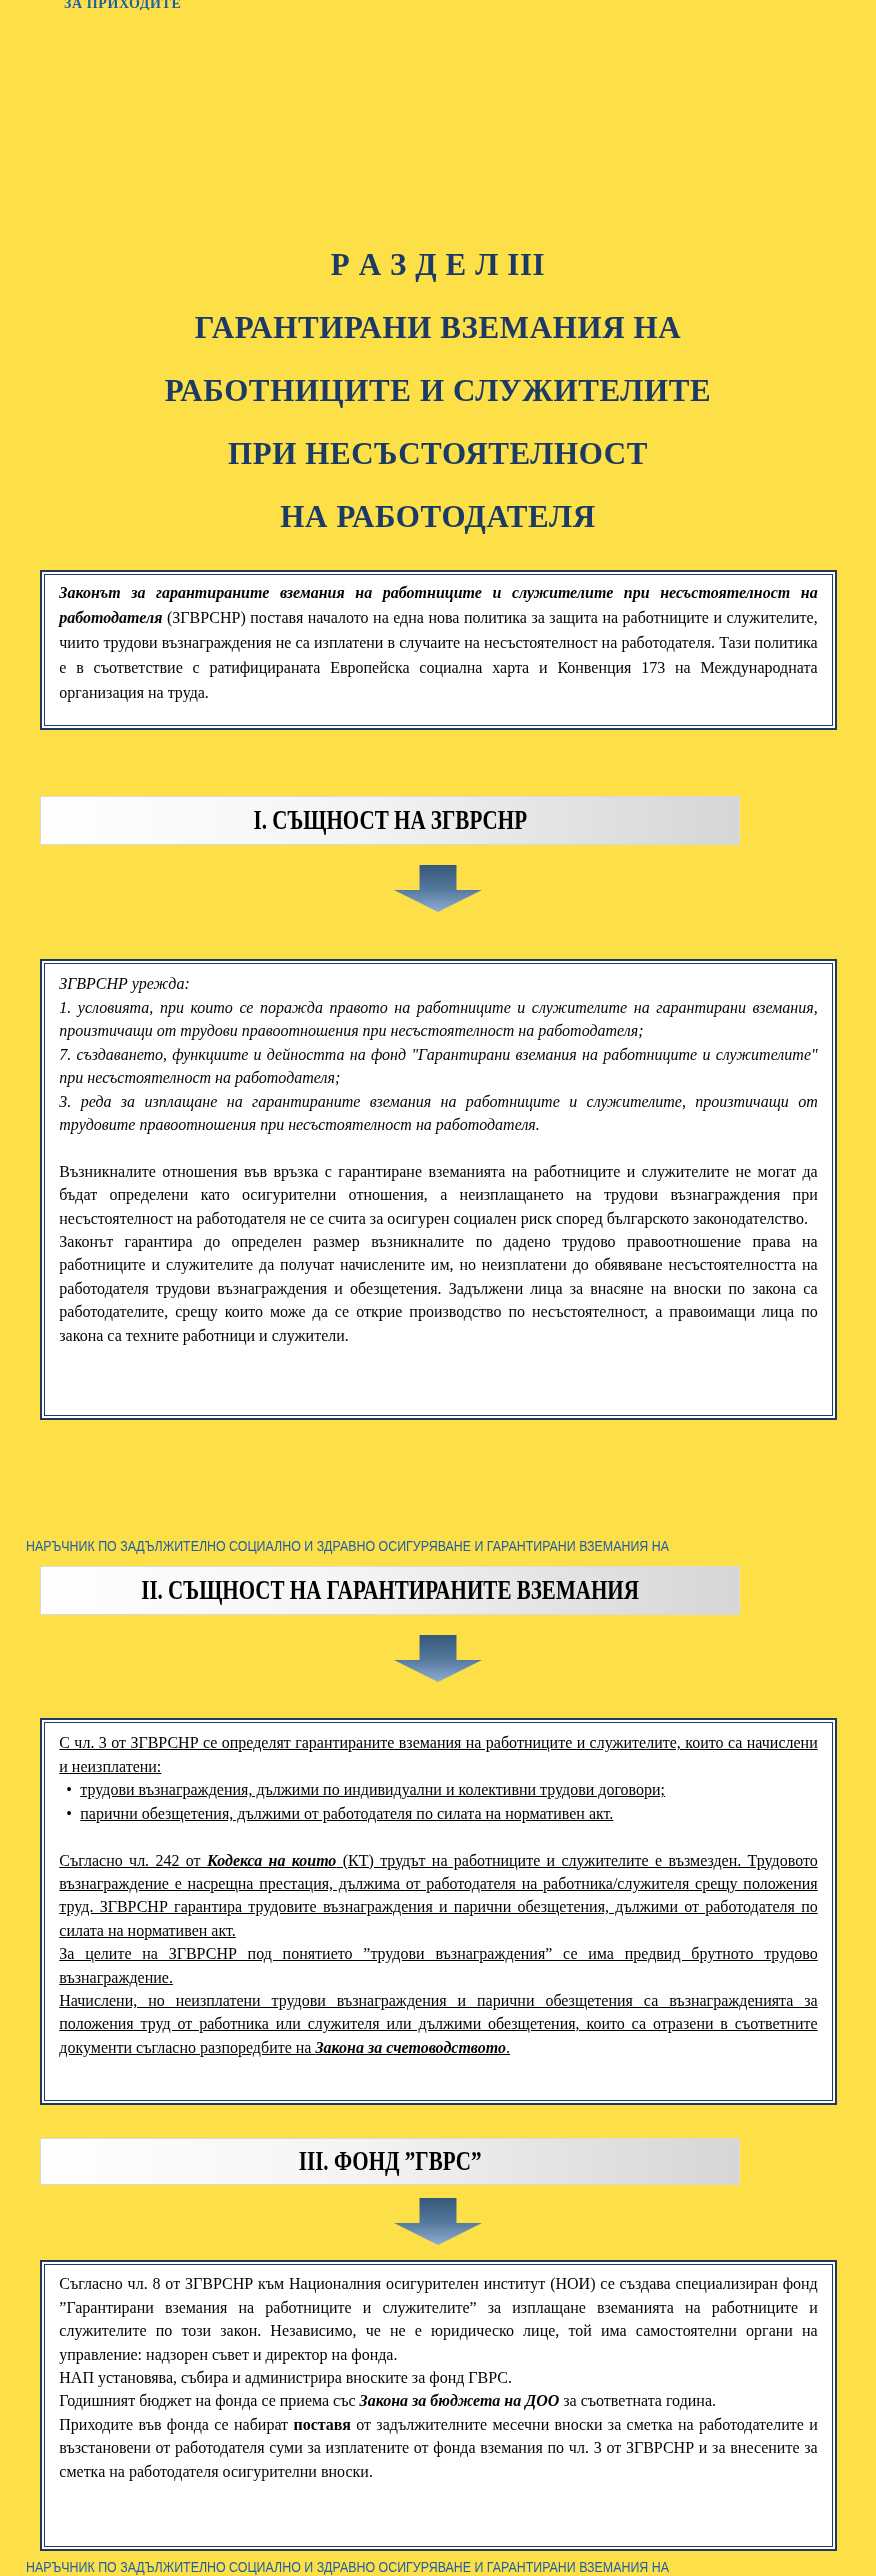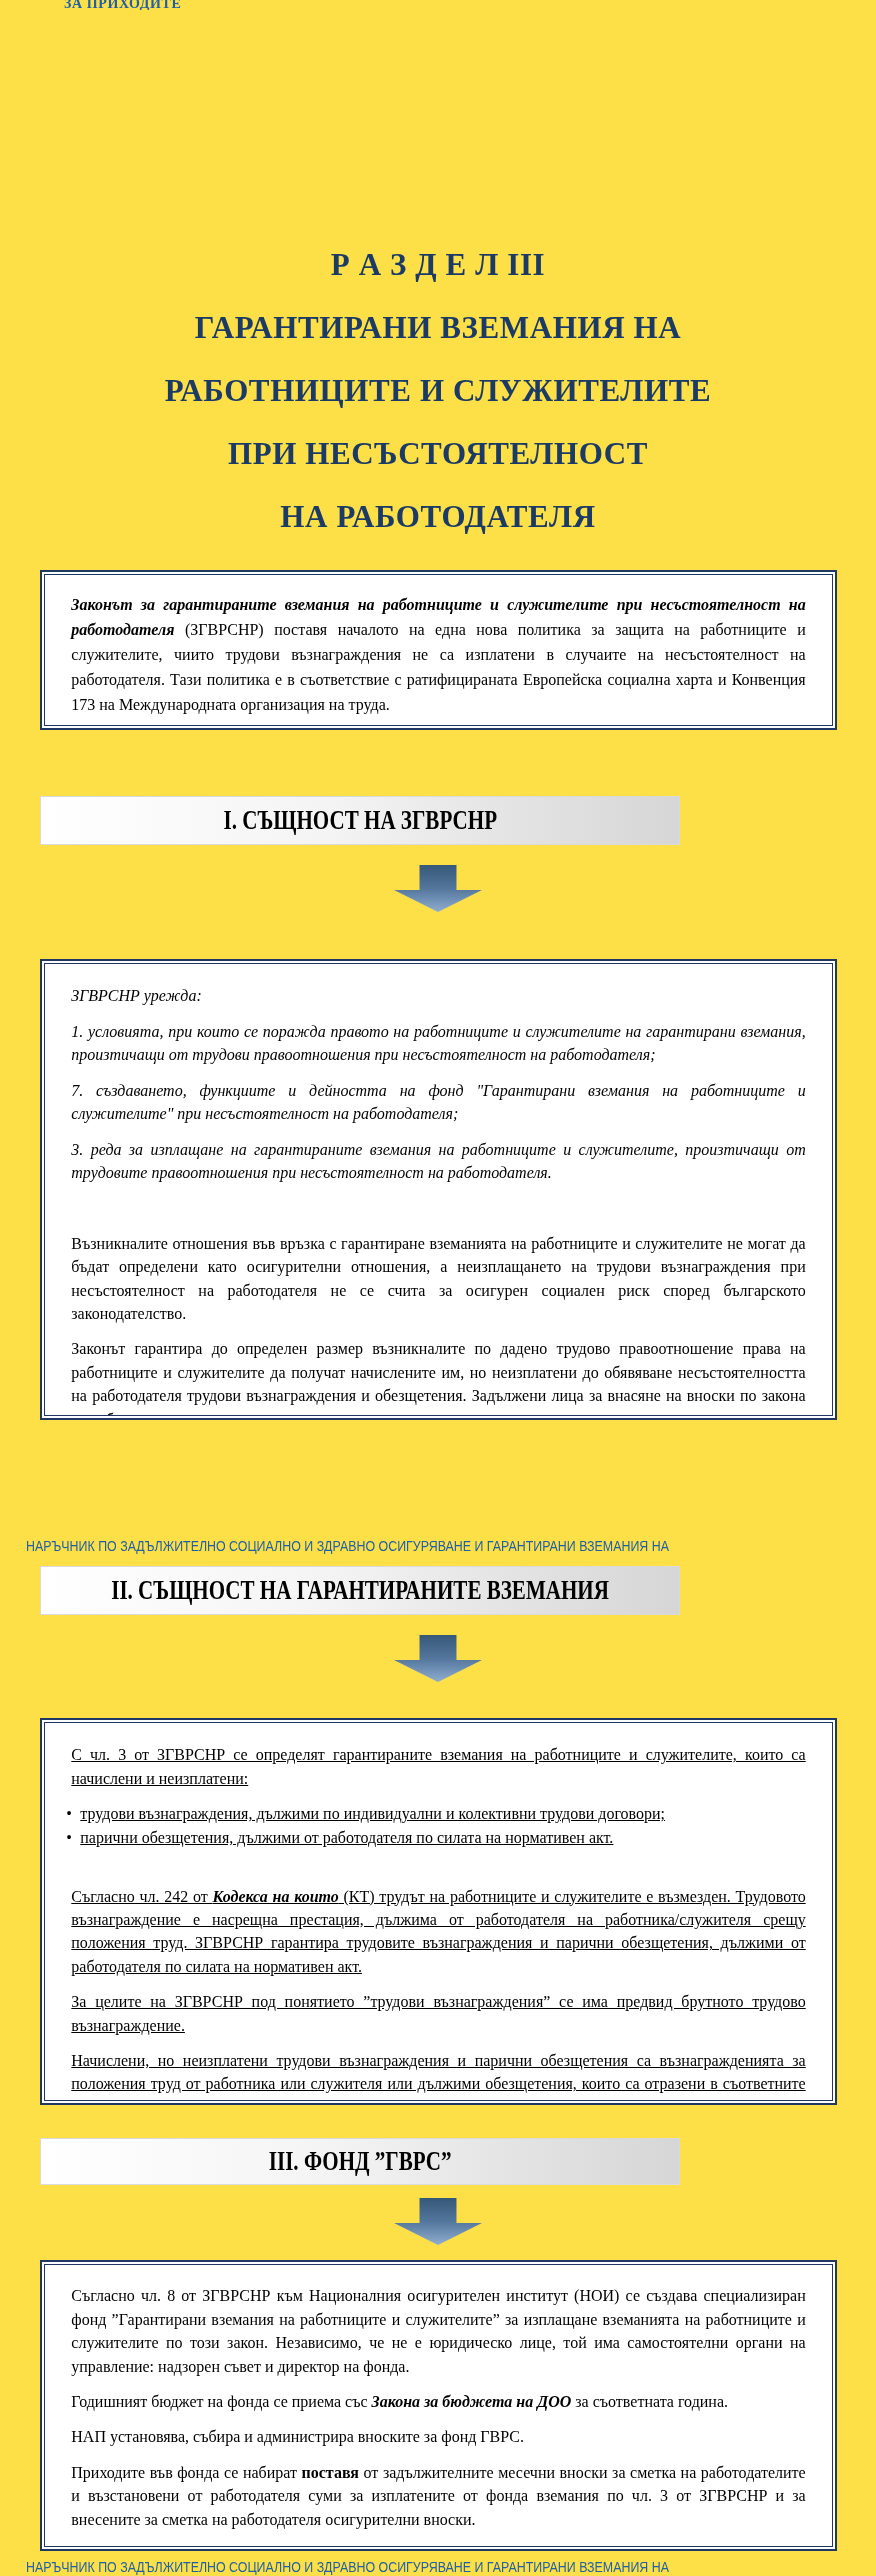--- a/index.html
+++ b/index.html
@@ -39,40 +39,40 @@
     border:2.9px solid #1f3864; padding:2.3px;
     box-sizing:border-box; background:#ffffff;
   }
   .dbox-inner{
     border:1.2px solid #1f3864; box-sizing:border-box;
     width:100%; height:100%;
     padding:4.7px 14px 0 14px; overflow:hidden;
   }
   .bt{
     font-size:16px; line-height:23.4px; color:#000;
-    text-align:justify; margin:12px;
+    text-align:justify; margin:0;
   }
   .bt-lg{ line-height:25px; }
   .bi{ font-weight:bold; font-style:italic; }
   .it{ font-style:italic; }
   .b{ font-weight:bold; }
   .spacer{ height:23.4px; }
 
   .blist{ margin:0; padding:0; list-style:none; }
   .blist li{
     position:relative; padding-left:21px;
     font-size:16px; line-height:23.4px; text-align:justify;
   }
   .blist .mark{
     position:absolute; left:7px; top:0; font-size:16px;
   }
 
   
   .bar{
-    position:absolute; left:40px; width:640px; height:49px;
+    position:absolute; left:40px; width:700px; height:49px;
     background:linear-gradient(90deg,#ffffff 0%,#f4f4f4 45%,#e3e3e3 75%,#d6d6d6 100%);
     border:0.6px solid #dadada; box-sizing:border-box;
     display:flex; align-items:center; justify-content:center;
   }
   .bar span{
     font-family:"Liberation Serif", serif; font-weight:bold;
     font-size:27px; color:#000; white-space:nowrap;
     transform:scaleX(0.78); transform-origin:center;
   }
 
@@ -156,22 +156,22 @@
 
   <div class="bar" style="top:2138px;height:47px;">
     <span>III. ФОНД  ”ГВРС”</span>
   </div>
 
   <div class="darrow" style="top:2198px;"></div>
 
   <div class="dbox" style="top:2260px;height:291px;">
     <div class="dbox-inner" style="padding-top:7px;">
       <p class="bt">Съгласно чл. 8 от ЗГВРСНР към Националния осигурителен институт (НОИ) се създава специализиран фонд ”Гарантирани вземания на работниците и служителите” за изплащане вземанията на работниците и служителите по този закон. Независимо, че не е юридическо лице, той има самостоятелни органи на управление: надзорен съвет и директор на фонда.</p>
+      <p class="bt">НАП установява, събира и администрира вноските за фонд ГВРС.</p>
       <p class="bt"><span>Годишният бюджет на фонда се приема със </span><span class="bi">Закона за бюджета на ДОО</span><span> за съответната година.</span></p>
-      <p class="bt">НАП установява, събира и администрира вноските за фонд ГВРС.</p>
       <p class="bt"><span>Приходите във фонда се набират </span><span class="b">поставя</span><span> от задължителните месечни вноски за сметка на работодателите и възстановени от работодателя суми за изплатените от фонда вземания по чл. 3 от ЗГВРСНР и за внесените за сметка на работодателя осигурителни вноски.</span></p>
     </div>
   </div>
 
   <div class="runfoot" style="top:2559px;">НАРЪЧНИК ПО ЗАДЪЛЖИТЕЛНО СОЦИАЛНО И ЗДРАВНО ОСИГУРЯВАНЕ И ГАРАНТИРАНИ ВЗЕМАНИЯ НА</div>
 
 </div>
 
 
 </body></html>

